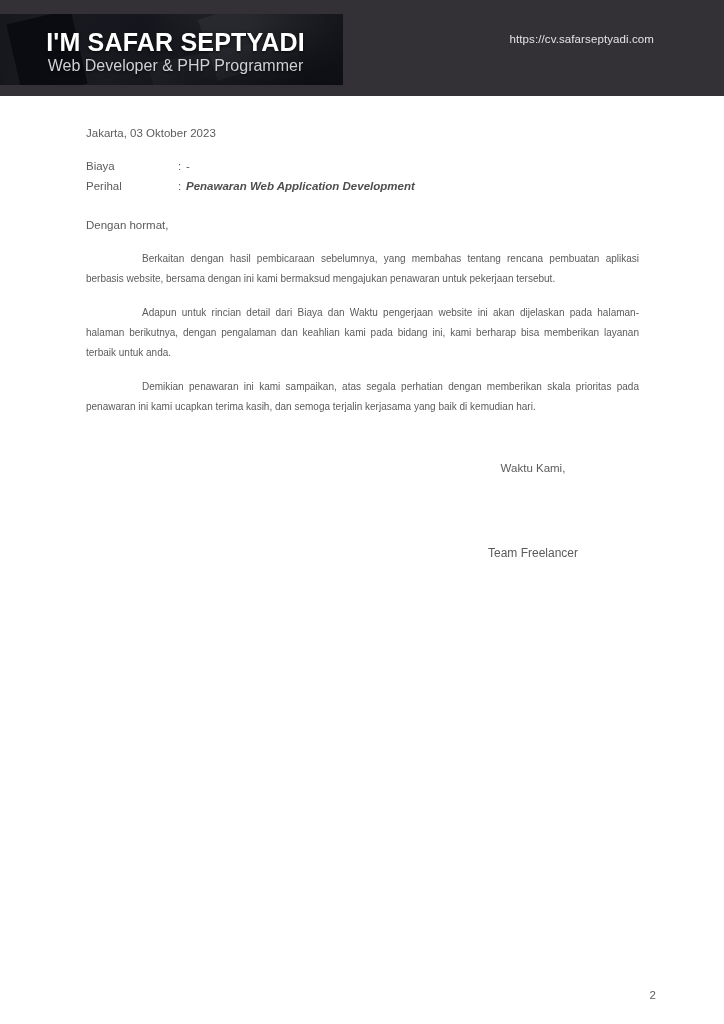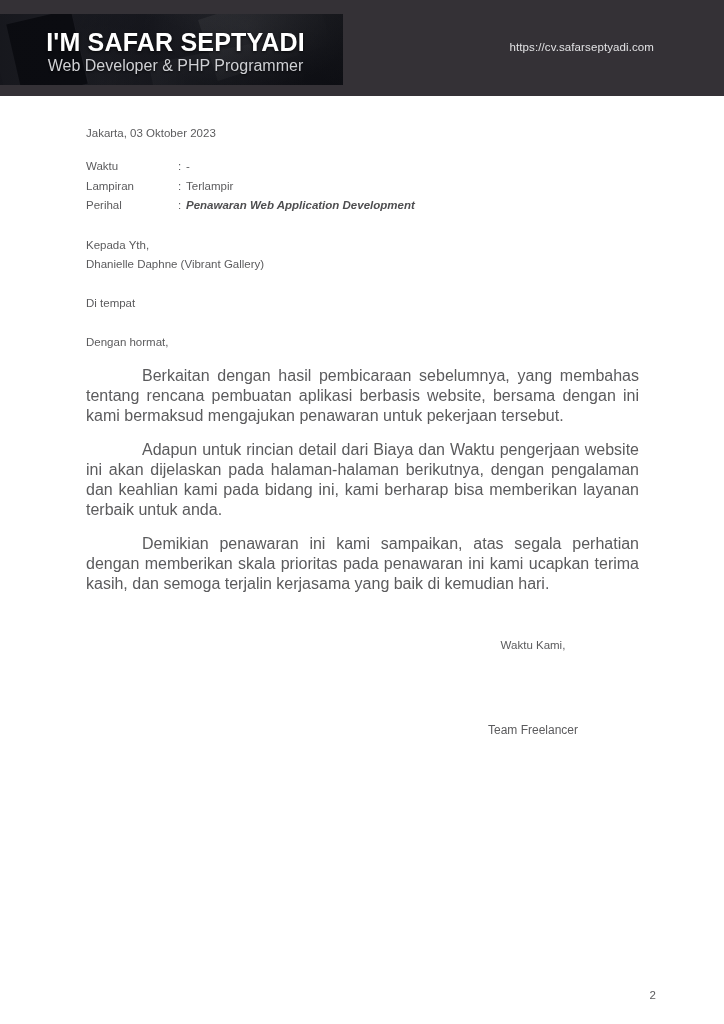--- a/index.html
+++ b/index.html
@@ -115,21 +115,21 @@
     font-weight: normal;
     color: #cfd0d4;
     line-height: 16px;
     margin-top: 2px;
     text-shadow: 0 1px 2px rgba(0,0,0,0.7);
     white-space: nowrap;
   }
   .header-url {
     position: absolute;
     right: 70px;
-    top: 41px;
+    top: 33px;
     font-size: 11.5px;
     color: #e2e2e4;
     letter-spacing: 0.1px;
     white-space: nowrap;
   }
 
   
   .letter {
     position: absolute;
     left: 86px;
@@ -170,21 +170,21 @@
   .place-line { margin-top: 19px; }
 
   .salutation { margin-top: 20px; }
 
   p.body-par {
     margin: 14px 0 0 0;
     text-align: justify;
     text-indent: 56px;
     line-height: 20px;
     color: #5b5b5d;
-    font-size: 16px;
+    font-size: 10px;
   }
 
   .sign-block {
     margin-top: 42px;
     width: 100%;
   }
   .sign-inner {
     width: 200px;
     margin-left: auto;
     margin-right: 6px;
@@ -226,42 +226,32 @@
     <div class="header-url">https://cv.safarseptyadi.com</div>
   </div>
 
   <div class="letter">
 
     <div class="date-line">Jakarta, 03 Oktober 2023</div>
 
     <table class="meta-table">
       <tbody>
         <tr>
-          <td class="meta-label">Waktu</td>
+          <td class="meta-label">Biaya</td>
           <td class="meta-sep">:</td>
           <td class="meta-value">-</td>
-        </tr>
-        <tr>
-          <td class="meta-label">Lampiran</td>
-          <td class="meta-sep">:</td>
-          <td class="meta-value">Terlampir</td>
         </tr>
         <tr>
           <td class="meta-label">Perihal</td>
           <td class="meta-sep">:</td>
           <td class="meta-value subject">Penawaran Web Application Development</td>
         </tr>
       </tbody>
     </table>
 
-    <div class="recipient-block">
-      <div>Kepada Yth,</div>
-      <div>Dhanielle Daphne (Vibrant Gallery)</div>
-      <div class="place-line">Di tempat</div>
-    </div>
 
     <div class="salutation">Dengan hormat,</div>
 
     <p class="body-par">Berkaitan dengan hasil pembicaraan sebelumnya, yang membahas tentang rencana pembuatan aplikasi berbasis website, bersama dengan ini kami bermaksud mengajukan penawaran untuk pekerjaan tersebut.</p>
     <p class="body-par">Adapun untuk rincian detail dari Biaya dan Waktu pengerjaan website ini akan dijelaskan pada halaman-halaman berikutnya, dengan pengalaman dan keahlian kami pada bidang ini, kami berharap bisa memberikan layanan terbaik untuk anda.</p>
     <p class="body-par">Demikian penawaran ini kami sampaikan, atas segala perhatian dengan memberikan skala prioritas pada penawaran ini kami ucapkan terima kasih, dan semoga terjalin kerjasama yang baik di kemudian hari.</p>
 
     <div class="sign-block">
       <div class="sign-inner">
         <div class="sign-closing">Waktu Kami,</div>

